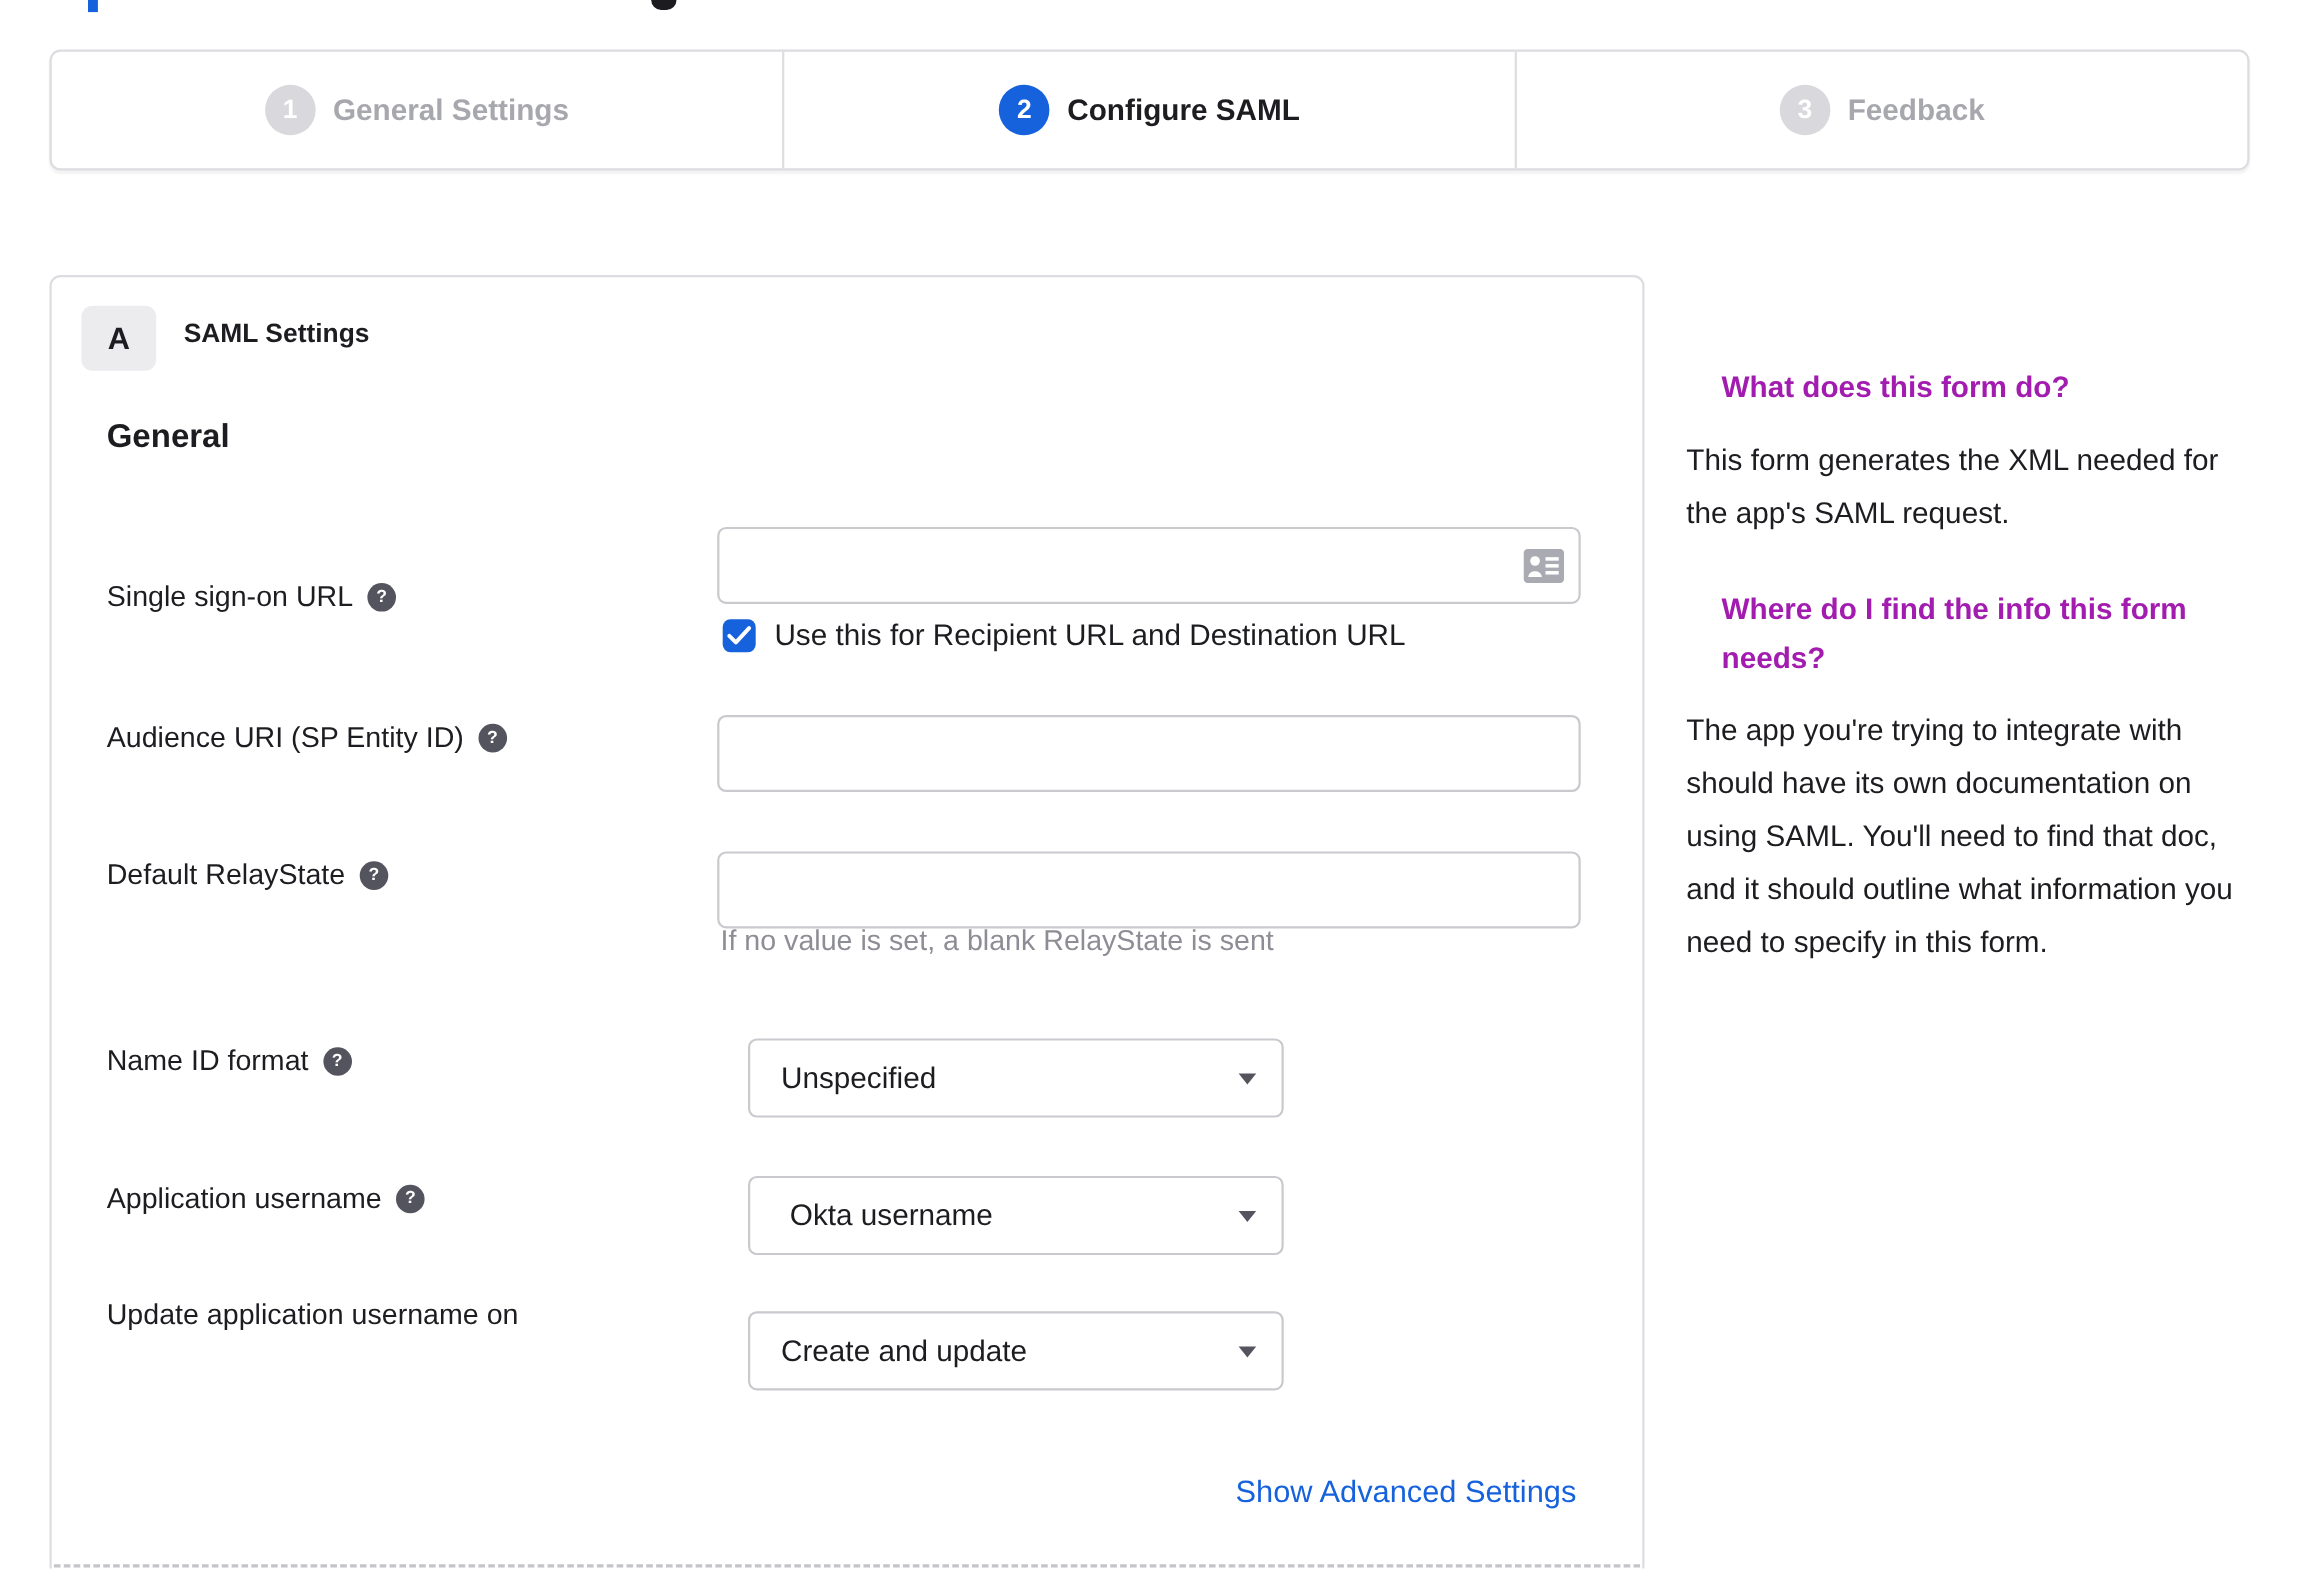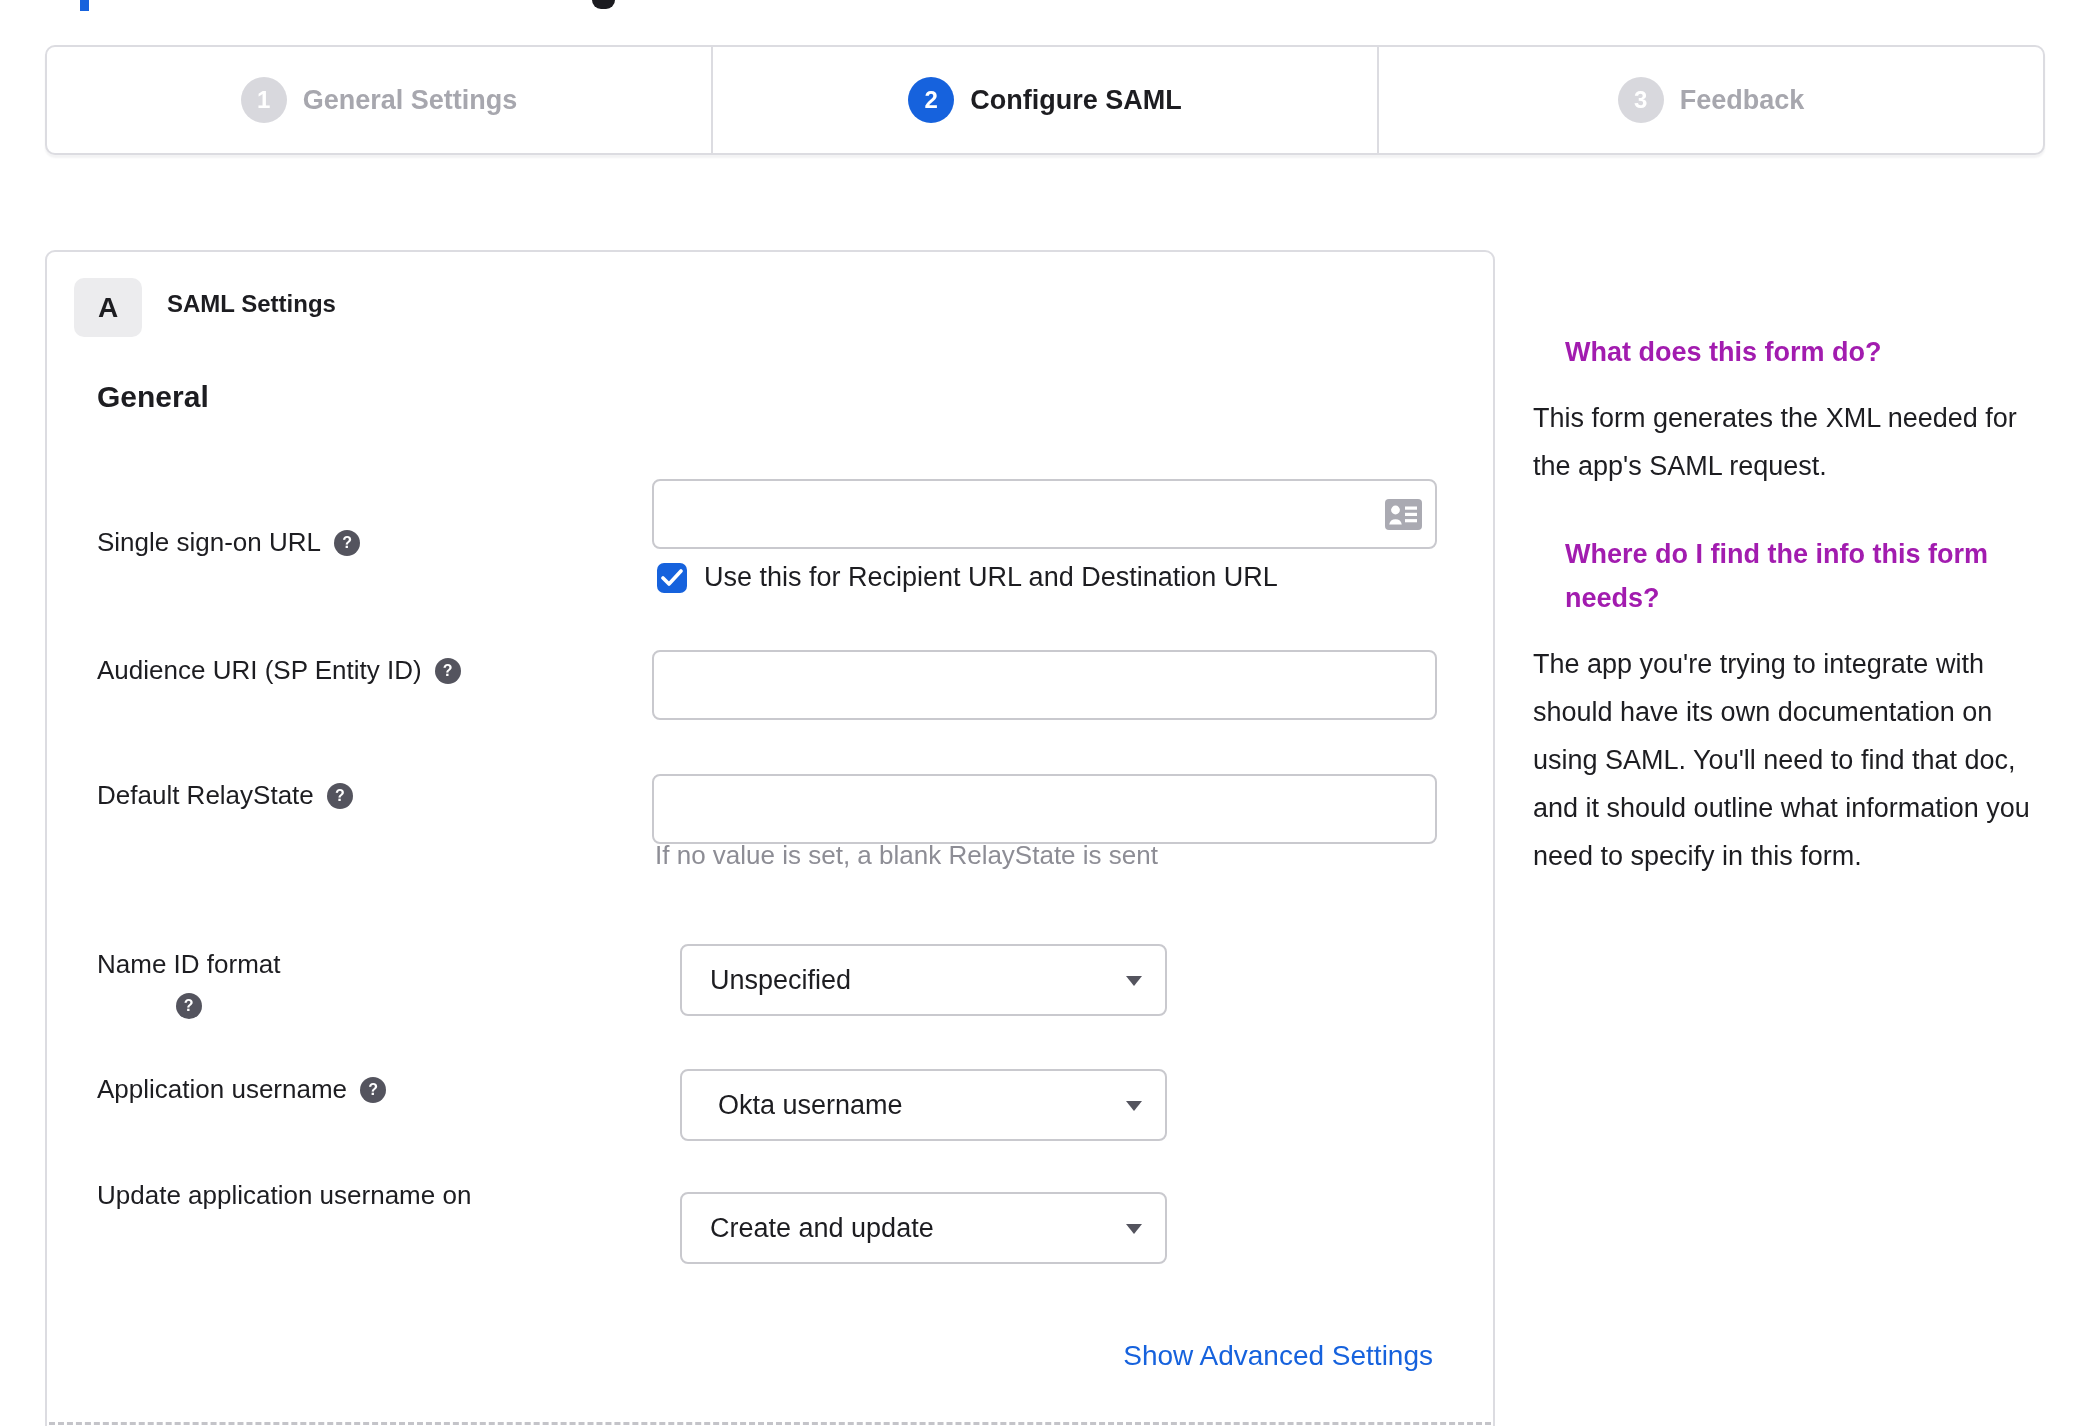--- a/index.html
+++ b/index.html
@@ -148,21 +148,21 @@
   </div>
   <input class="text-input" style="top: 398px;" type="text">
 
   <div class="field-label" style="top: 528px;">
     <span>Default RelayState</span>
     <span class="help-icon">?</span>
   </div>
   <input class="text-input" style="top: 522px;" type="text">
   <div class="hint" style="top: 588px;">If no value is set, a blank RelayState is sent</div>
 
-  <div class="field-label" style="top: 697px; flex-direction: column;">
+  <div class="field-label" style="top: 697px;">
     <span>Name ID format</span>
     <span class="help-icon">?</span>
   </div>
   <div class="select-box" style="top: 692px;">
     <span>Unspecified</span>
     <span class="caret"></span>
   </div>
 
   <div class="field-label" style="top: 822px;">
     <span>Application username</span>

